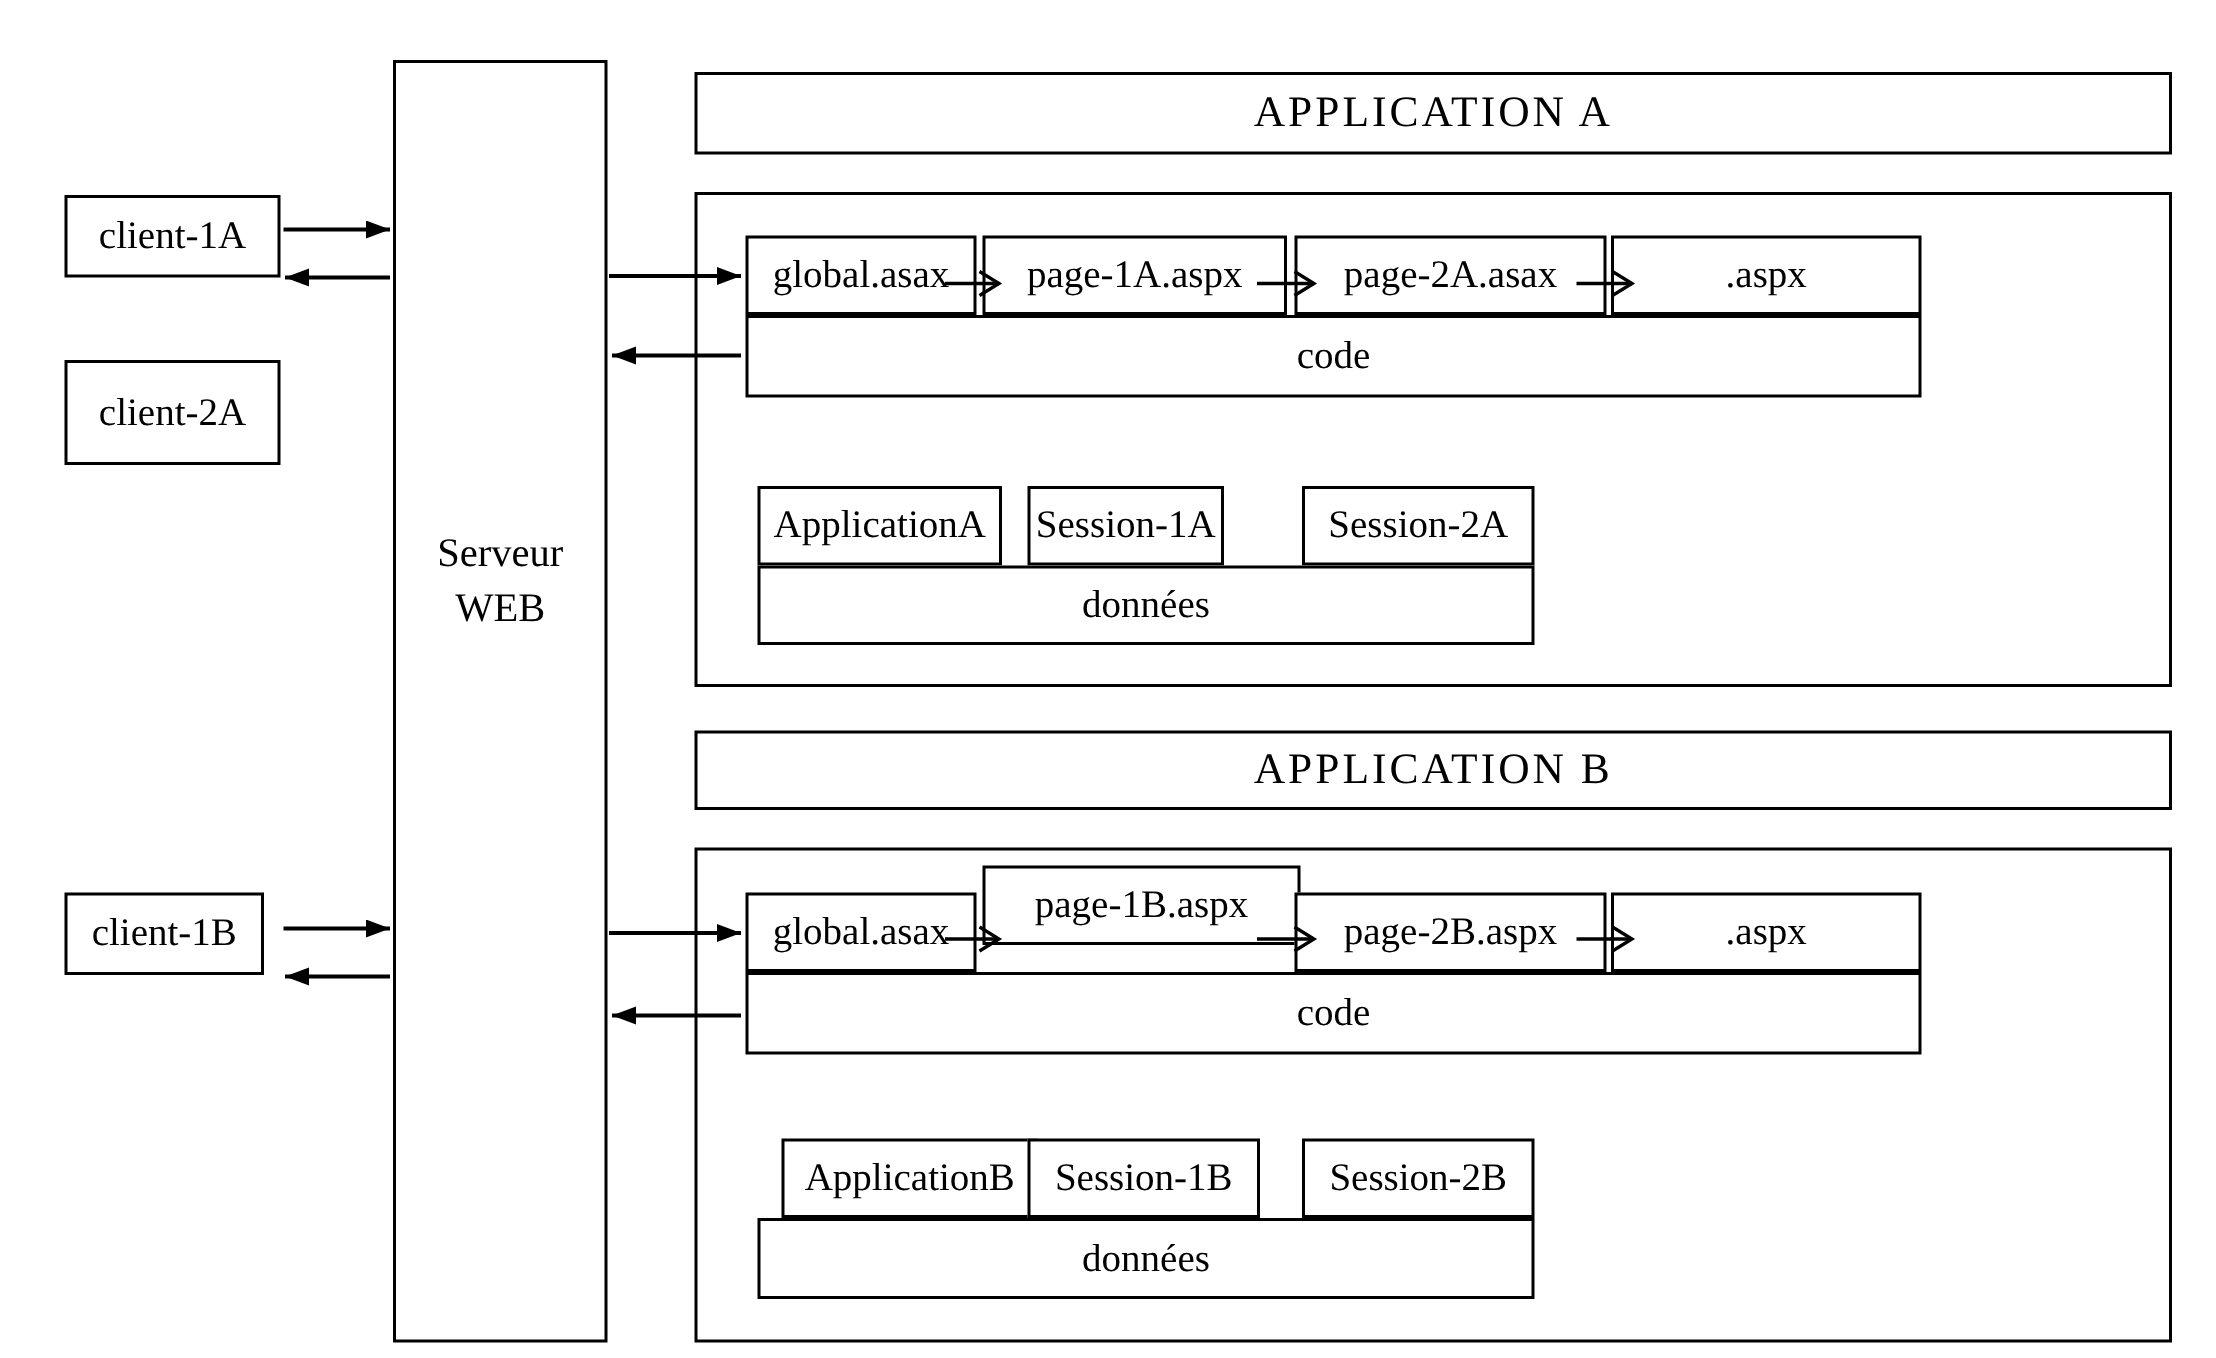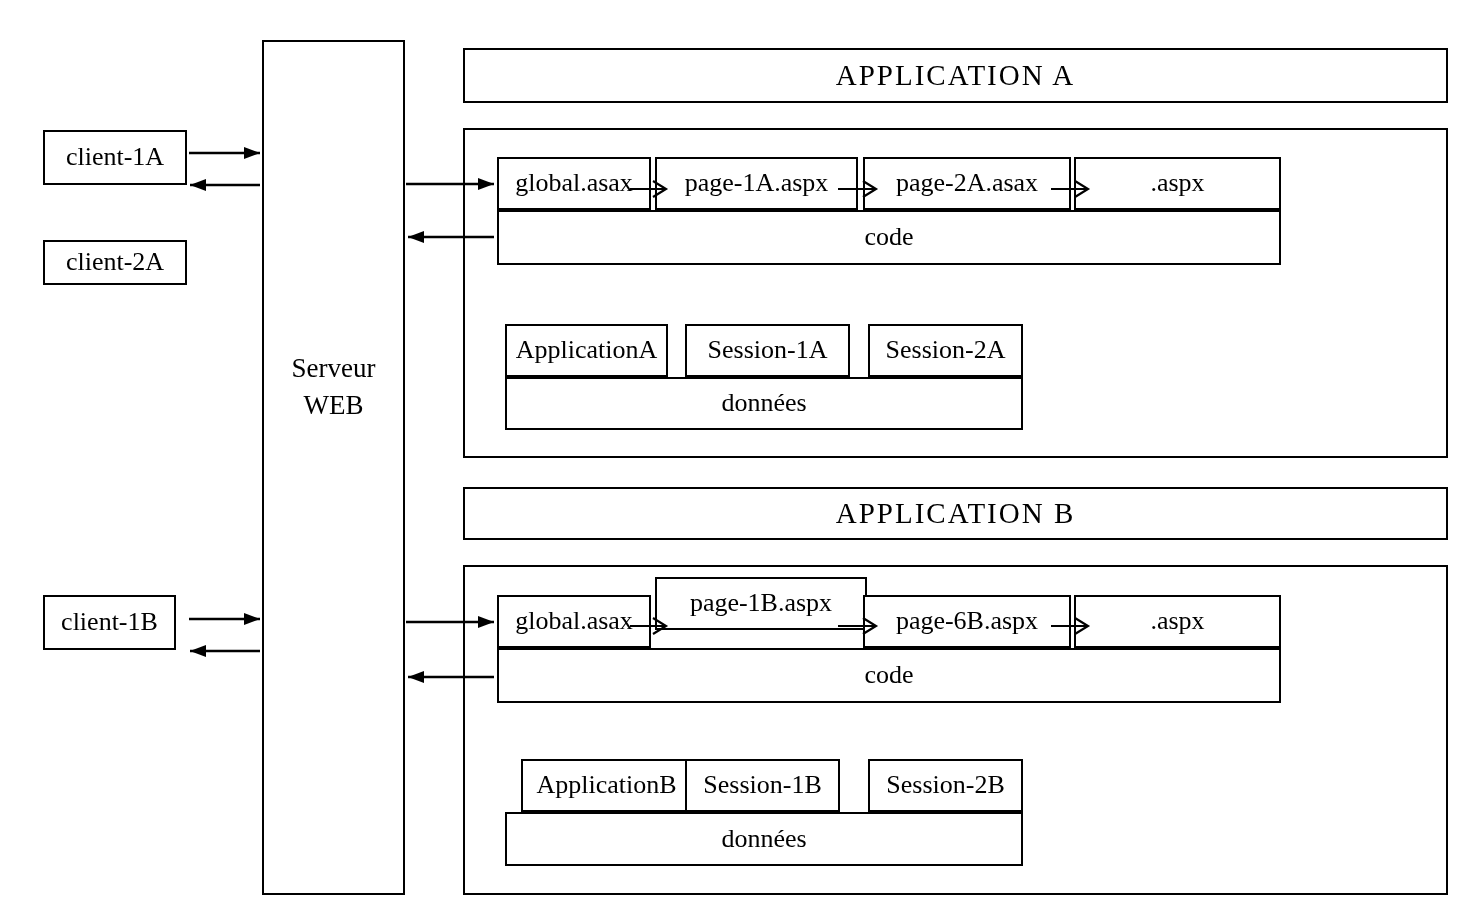--- a/index.html
+++ b/index.html
@@ -51,50 +51,50 @@
     top: 0;
     pointer-events: none;
   }
 </style>
 </head>
 <body>
 
 <div class="stage">
 
   <div class="box" style="left:43px; top:130px; width:144px; height:55px">client-1A</div>
-  <div class="box" style="left:43px; top:240px; width:144px; height:45px">client-2A</div>
+  <div class="box" style="left:43px; top:240px; width:144px; height:70px">client-2A</div>
   <div class="box" style="left:43px; top:595px; width:133px; height:55px">client-1B</div>
 
   <div class="box server-box" style="left:262px; top:40px; width:143px; height:855px">
     <div class="server-label">
       <div>Serveur</div>
       <div>WEB</div>
     </div>
   </div>
 
   <div class="box title-box" style="left:463px; top:48px; width:985px; height:55px">APPLICATION A</div>
   <div class="box container-box" style="left:463px; top:128px; width:985px; height:330px"></div>
 
   <div class="box" style="left:497px; top:157px; width:154px; height:53px">global.asax</div>
   <div class="box" style="left:655px; top:157px; width:203px; height:53px">page-1A.aspx</div>
   <div class="box" style="left:863px; top:157px; width:208px; height:53px">page-2A.asax</div>
   <div class="box" style="left:1074px; top:157px; width:207px; height:53px">.aspx</div>
   <div class="box" style="left:497px; top:210px; width:784px; height:55px">code</div>
 
   <div class="box" style="left:505px; top:324px; width:163px; height:53px">ApplicationA</div>
-  <div class="box" style="left:685px; top:324px; width:165px; height:53px">Session-1A</div>
+  <div class="box" style="left:685px; top:324px; width:131px; height:53px">Session-1A</div>
   <div class="box" style="left:868px; top:324px; width:155px; height:53px">Session-2A</div>
   <div class="box" style="left:505px; top:377px; width:518px; height:53px">données</div>
 
   <div class="box title-box" style="left:463px; top:487px; width:985px; height:53px">APPLICATION B</div>
   <div class="box container-box" style="left:463px; top:565px; width:985px; height:330px"></div>
 
   <div class="box" style="left:497px; top:595px; width:154px; height:53px">global.asax</div>
   <div class="box" style="left:655px; top:577px; width:212px; height:53px">page-1B.aspx</div>
-  <div class="box" style="left:863px; top:595px; width:208px; height:53px">page-6B.aspx</div>
+  <div class="box" style="left:863px; top:595px; width:208px; height:53px">page-2B.aspx</div>
   <div class="box" style="left:1074px; top:595px; width:207px; height:53px">.aspx</div>
   <div class="box" style="left:497px; top:648px; width:784px; height:55px">code</div>
 
   <div class="box" style="left:521px; top:759px; width:171px; height:53px">ApplicationB</div>
   <div class="box" style="left:685px; top:759px; width:155px; height:53px">Session-1B</div>
   <div class="box" style="left:868px; top:759px; width:155px; height:53px">Session-2B</div>
   <div class="box" style="left:505px; top:812px; width:518px; height:54px">données</div>
 
   <svg class="arrows" width="1477" height="905" viewBox="0 0 1477 905">
     <defs>

